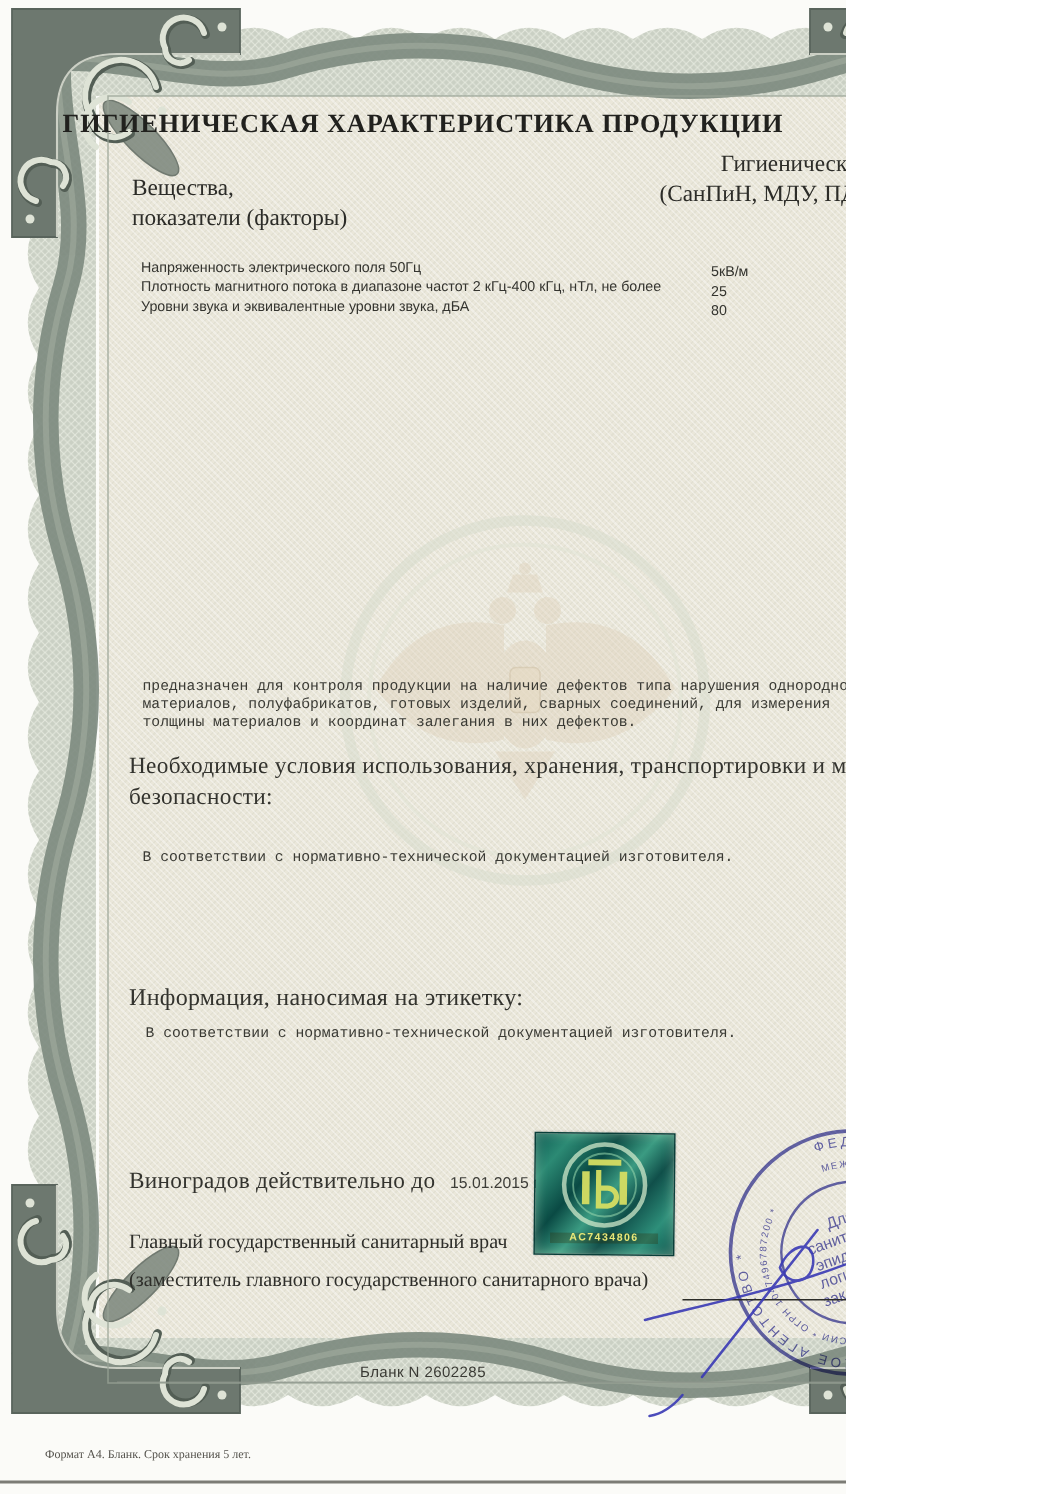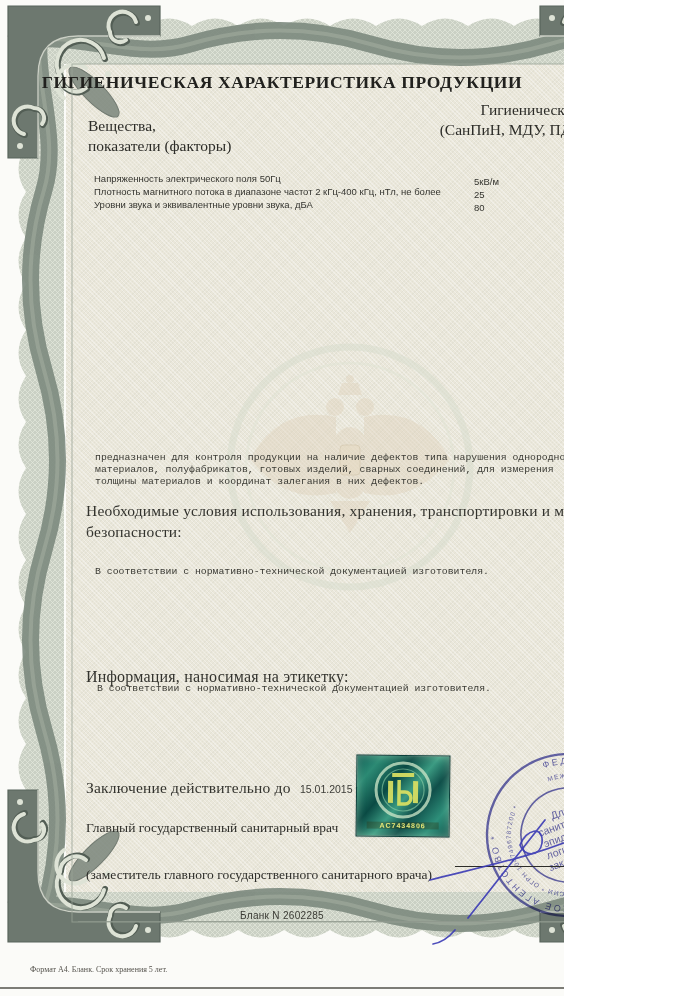--- a/index.html
+++ b/index.html
@@ -31,26 +31,26 @@
   .params{left:94px;top:173px;width:470px;font-family:"Liberation Sans",sans-serif;
     font-size:9.5px;color:#34342f;}
   .param-row{position:relative;height:13px;white-space:nowrap;}
   .param-val{position:absolute;left:380px;top:3px;}
   .sec-head{font-size:16px;color:#33332e;letter-spacing:.2px;line-height:21px;}
   .sec-body{font-family:Liberation Mono, monospace;font-size:9.8px;line-height:12px;color:#3a3a34;}
   #app-head{left:86px;top:430px;}
   #app-body{left:95px;top:452px;width:505px;}
   #cond-head{left:86px;top:500px;width:535px;font-size:15.5px;}
   #cond-body{left:95px;top:566px;width:505px;}
-  #label-head{left:86px;top:655px;margin-top:11px;}
+  #label-head{left:86px;top:655px;}
   #label-body{left:97px;top:683px;width:505px;}
   #validity-label{left:86px;top:777px;font-size:15.5px;color:#33332e;}
   #validity-date{left:300px;top:783px;font-family:"Liberation Sans",sans-serif;font-size:10.5px;color:#3d3d38;}
   #sign-line1{left:86px;top:820px;font-size:13.5px;color:#2e2e2a;}
-  #sign-line2{left:86px;top:867px;font-size:13.5px;color:#2e2e2a;}
+  #sign-line2{left:86px;top:845px;font-size:13.5px;color:#2e2e2a;}
   #sig-rule{left:455px;top:866px;width:110px;border-top:1.2px solid #2c2c28;}
   #sig-name{left:567px;top:854px;font-family:"Liberation Sans",sans-serif;font-size:12px;color:#1d1d1a;padding-left:24px;}
   #blank-rule{left:78px;top:921px;width:550px;height:1px;background:#8d978c;opacity:.75;}
   #blank-number{left:0;right:0;top:910px;text-align:center;
     font-family:"Liberation Sans",sans-serif;font-size:10px;color:#3a3a34;letter-spacing:.3px;}
   #format-note{left:30px;top:965px;font-size:8px;color:#56544e;}
   #scan-bottom-line{left:0;top:987px;width:700px;height:2px;background:#65655f;opacity:.85;}
 
   
   #hologram{
@@ -171,21 +171,21 @@
   </div>
 
   <div id="app-body" class="abs sec-body">предназначен для контроля продукции на наличие дефектов типа нарушения однородности материалов, полуфабрикатов, готовых изделий, сварных соединений, для измерения толщины материалов и координат залегания в них дефектов.</div>
 
   <div id="cond-head" class="abs sec-head">Необходимые условия использования,  хранения,  транспортировки и меры безопасности:</div>
   <div id="cond-body" class="abs sec-body">В соответствии с нормативно-технической документацией изготовителя.</div>
 
   <div id="label-head" class="abs sec-head">Информация,  наносимая на этикетку:</div>
   <div id="label-body" class="abs sec-body">В соответствии с нормативно-технической документацией изготовителя.</div>
 
-  <div id="validity-label" class="abs sec-head">Заключение действительно до</div>
+  <div id="validity-label" class="abs sec-head">Виноградов действительно до</div>
   <div id="validity-date" class="abs">15.01.2015 г.</div>
 
   <div id="hologram" class="abs">
     <svg width="92" height="80" viewBox="0 0 92 80">
       <circle cx="46" cy="34" r="27" fill="none" stroke="#cfe8c9" stroke-width="3" opacity=".75"></circle>
       <circle cx="46" cy="34" r="21" fill="none" stroke="#8fd0a8" stroke-width="1.2" opacity=".6"></circle>
       <g fill="#d6de62" opacity=".95">
         <rect x="31" y="25" width="5" height="22"></rect>
         <rect x="56" y="25" width="5" height="22"></rect>
         <rect x="35" y="17" width="22" height="4"></rect>

